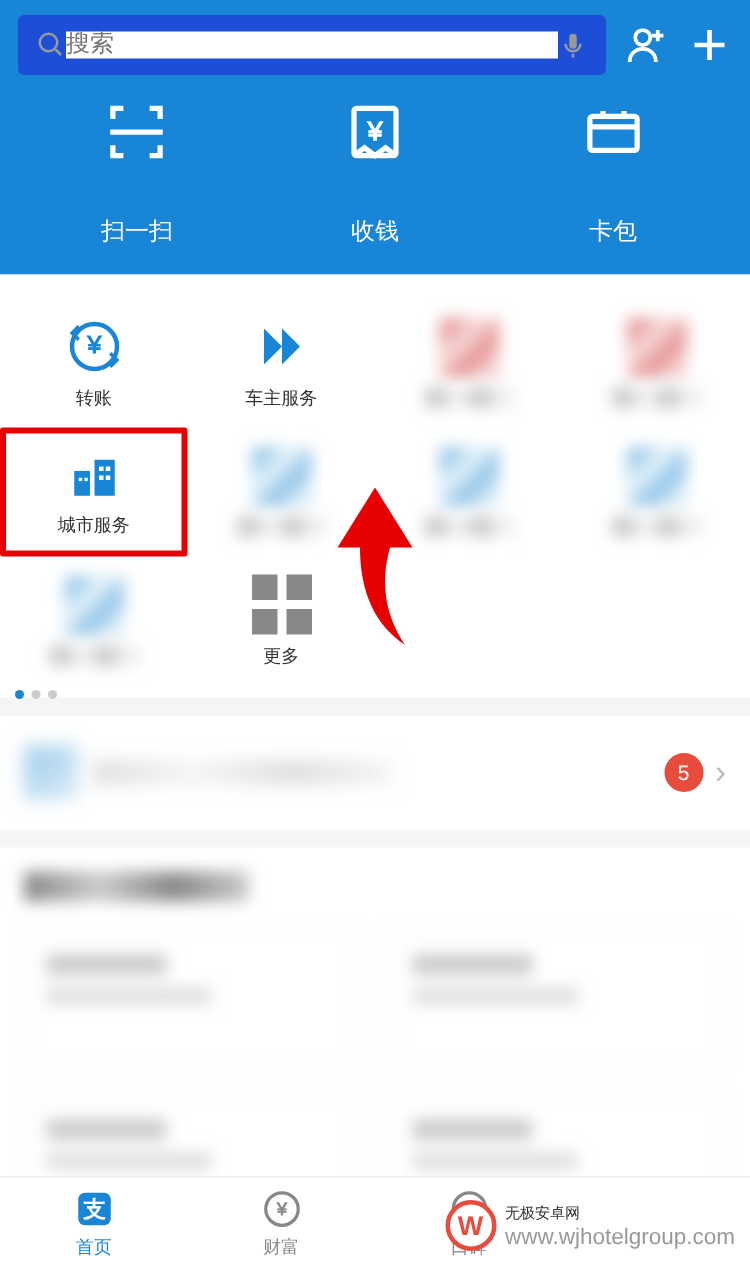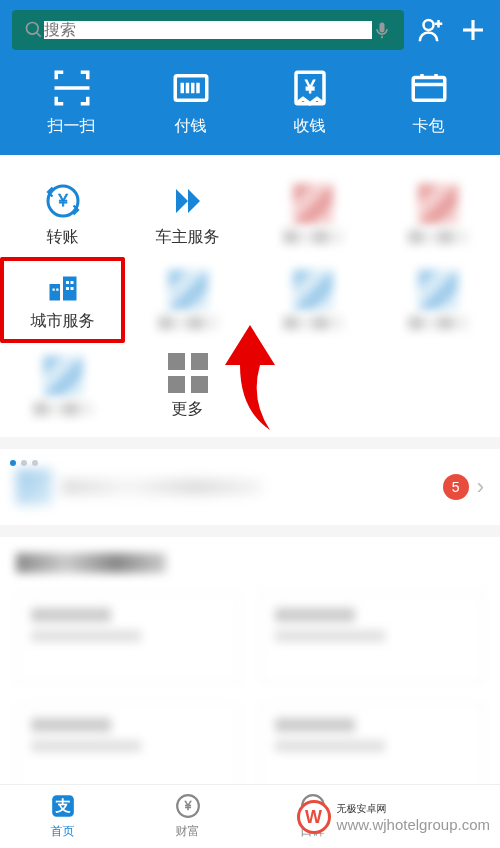--- a/index.html
+++ b/index.html
@@ -1,34 +1,34 @@
 <!DOCTYPE html>
 <html><head>
 <meta charset="utf-8">
 <style>
 * { margin: 0; padding: 0; box-sizing: border-box; font-family: -apple-system, "PingFang SC", sans-serif; }
 body { width: 500px; height: 848px; background: #f5f5f5; position: relative; overflow: hidden; }
 
 .header { background: #1985d7; padding: 10px 12px 0; }
 .topbar { display: flex; align-items: center; gap: 12px; }
-.search-box { flex: 1; background: #0f766e; border-radius: 4px; height: 40px; display: flex; align-items: center; padding: 0 12px; }
+.search-box { flex: 1; background: #1d4ed8; border-radius: 4px; height: 40px; display: flex; align-items: center; padding: 0 12px; }
 .search-box input { flex: 1; border: none; outline: none; font-size: 16px; color: #999; }
 .voice-icon { color: #999; }
 .add-user-icon, .plus-icon { color: #fff; }
 
 .action-row { display: flex; justify-content: space-around; padding: 18px 0; }
 .action-item { display: flex; flex-direction: column; align-items: center; gap: 8px; color: #fff; width: 25%; }
 .action-item .icon { height: 40px; display: flex; align-items: center; justify-content: center; }
-.action-label { font-size: 16px; }
+.action-label { font-size: 16px; margin-top: 28px; }
 
 .grid-panel { background: #fff; padding: 16px 0 8px; }
 .grid { display: grid; grid-template-columns: repeat(4, 1fr); gap: 0; }
 .grid-item { display: flex; flex-direction: column; align-items: center; justify-content: center; padding: 8px 0; height: 86px; }
 .grid-icon { height: 40px; width: 40px; display: flex; align-items: center; justify-content: center; color: #1985d7; margin-bottom: 6px; }
-.grid-label { font-size: 16px; color: #333; white-space: nowrap; }
+.grid-label { font-size: 12px; color: #333; white-space: nowrap; }
 
 .highlight-box { border: 4px solid #e60000; border-radius: 2px; }
 
 .pixelated { filter: blur(5px); }
 .px-icon { width: 40px; height: 40px; background: linear-gradient(135deg,#9fcceb 25%,#d9ecf7 25%,#d9ecf7 50%,#9fcceb 50%,#9fcceb 75%,#d9ecf7 75%); }
 .px-icon.red { background: linear-gradient(135deg,#e8a0a0 25%,#f5d0d0 25%,#f5d0d0 50%,#e8a0a0 50%,#e8a0a0 75%,#f5d0d0 75%); }
 .px-text { width: 60px; height: 14px; background: linear-gradient(90deg,#ccc 25%,#eee 25%,#eee 50%,#ccc 50%,#ccc 75%,#eee 75%); margin-top: 6px; }
 
 .more-grid { width: 40px; height: 40px; display: grid; grid-template-columns: 1fr 1fr; grid-template-rows: 1fr 1fr; gap: 6px; }
 .more-grid span { background: #888; }
@@ -91,32 +91,20 @@
   </div>
 
   <div class="action-row">
     <div class="action-item">
       <div class="icon">
         <svg width="42" height="42" viewBox="0 0 24 24" fill="none" stroke="#fff" stroke-width="2">
             <path d="M3 7V3h4M21 7V3h-4M3 17v4h4M21 17v4h-4M2 12h20"></path>
           </svg>
       </div>
       <span class="action-label">扫一扫</span>
-    </div>
-    <div class="action-item">
-      <div class="icon">
-        <svg width="42" height="42" viewBox="0 0 24 24" fill="none" stroke="#fff" stroke-width="2">
-            <rect x="3" y="5" width="18" height="14" rx="1"></rect>
-            <line x1="7" y1="9" x2="7" y2="15"></line>
-            <line x1="10" y1="9" x2="10" y2="15"></line>
-            <line x1="13" y1="9" x2="13" y2="15"></line>
-            <line x1="16" y1="9" x2="16" y2="15"></line>
-          </svg>
-      </div>
-      <span class="action-label">付钱</span>
     </div>
     <div class="action-item">
       <div class="icon">
         <svg width="42" height="42" viewBox="0 0 24 24" fill="none" stroke="#fff" stroke-width="2">
             <rect x="4" y="3" width="16" height="18" rx="1"></rect>
             <text x="12" y="15" fill="#fff" font-size="10" text-anchor="middle" stroke-width="0.5">¥</text>
             <path d="M4 21l4-3 4 3 4-3 4 3"></path>
           </svg>
       </div>
       <span class="action-label">收钱</span>

